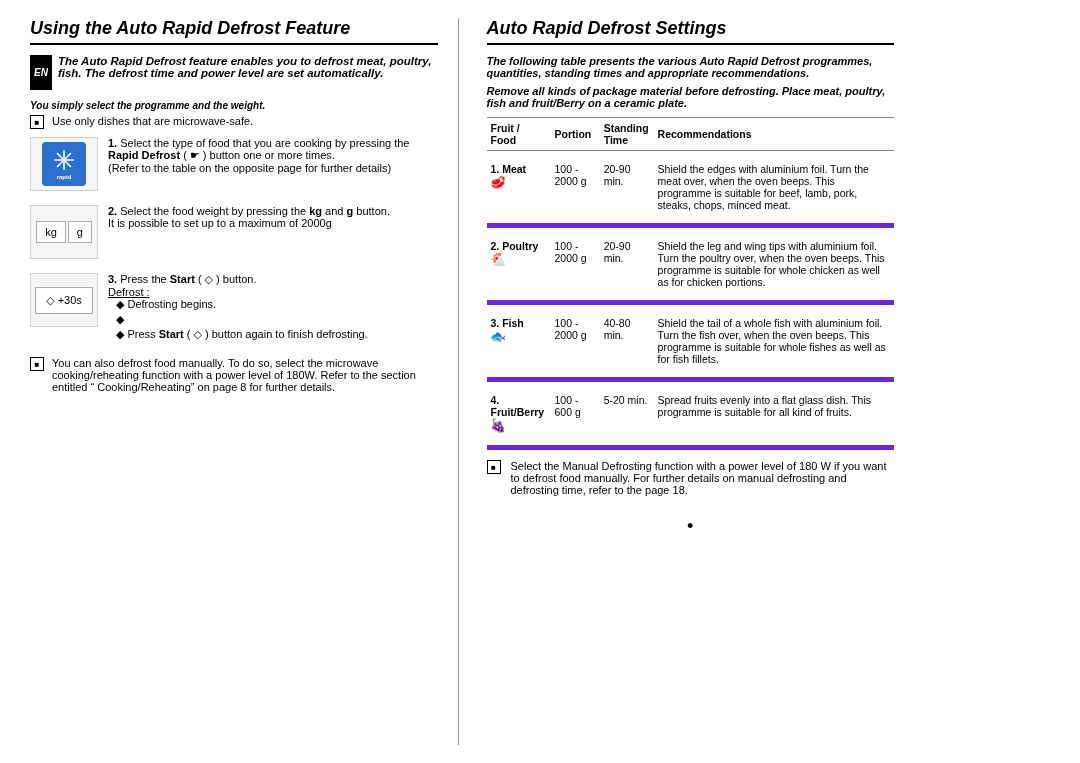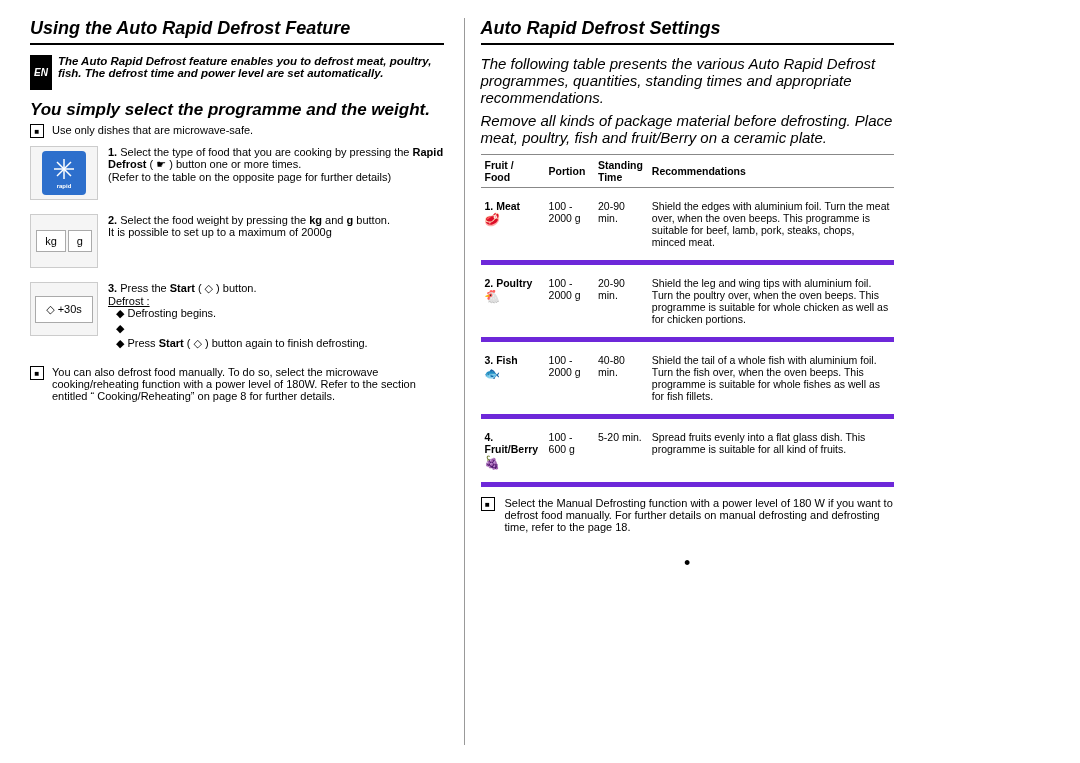--- a/index.html
+++ b/index.html
@@ -10,21 +10,21 @@
       color: #000;
       width: 1080px;
       min-height: 763px;
     }
     .page {
       display: flex;
       flex-direction: row;
       width: 924px;
       min-height: 763px;
       padding: 18px 30px 18px 30px;
-      gap: 12px;
+      gap: 24px;
     }
     .left-col {
       flex: 1;
       border-right: 1px solid #999;
       padding-right: 20px;
     }
     .right-col {
       flex: 1;
       padding-left: 4px;
     }
@@ -54,21 +54,21 @@
       font-size: 11px;
     }
     .intro-text {
       font-style: italic;
       font-size: 11.5px;
       font-weight: bold;
     }
     .sub-heading {
       font-style: italic;
       font-weight: bold;
-      font-size: 17px;
+      font-size: 10px;
       margin-bottom: 4px;
     }
     .note-line {
       display: flex;
       align-items: flex-start;
       gap: 4px;
       margin-bottom: 8px;
       font-size: 11px;
     }
     .note-icon {
@@ -165,22 +165,22 @@
     .manual-block {
       display: flex;
       align-items: flex-start;
       gap: 4px;
       margin-top: 6px;
       font-size: 11px;
     }
     
     .right-intro {
       font-style: italic;
-      font-weight: normal;
-      font-size: 15px;
+      font-weight: bold;
+      font-size: 11px;
       margin-bottom: 6px;
     }
     table.defrost-table {
       width: 100%;
       border-collapse: collapse;
       font-size: 10.5px;
       margin-bottom: 10px;
     }
     table.defrost-table th {
       border-top: 1px solid #888;

